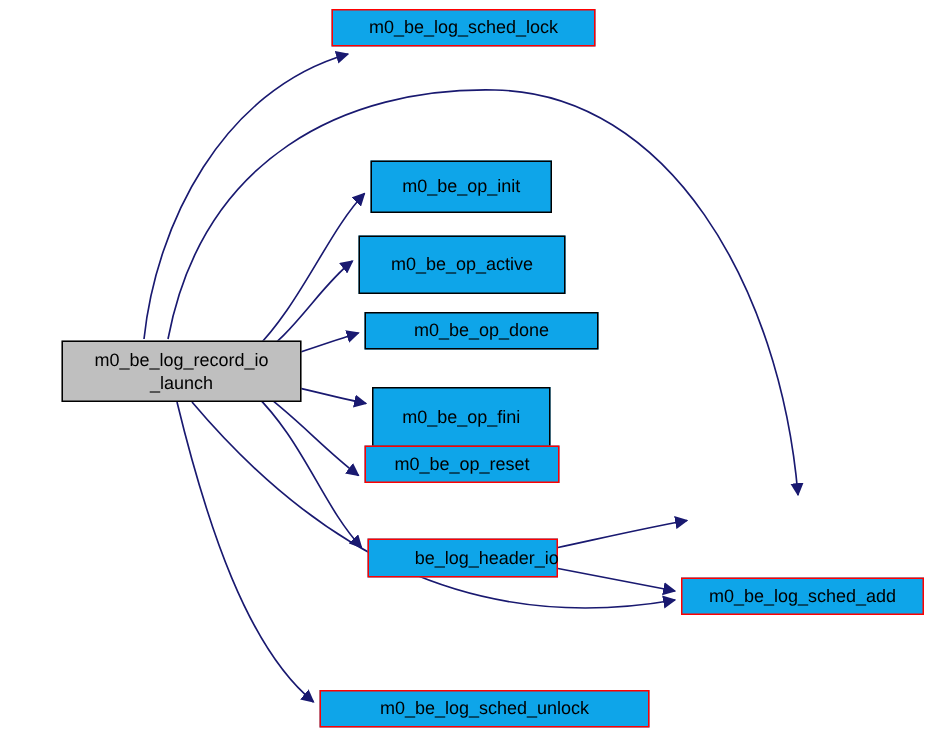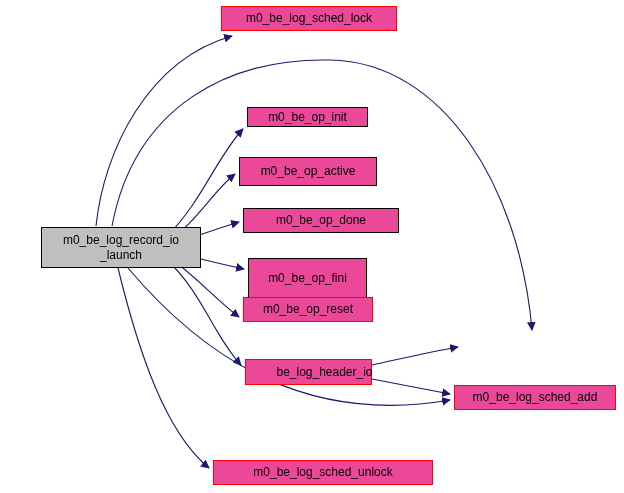--- a/index.html
+++ b/index.html
@@ -30,21 +30,21 @@
   .node {
     position: absolute;
     box-sizing: border-box;
     display: flex;
     align-items: center;
     justify-content: center;
     text-align: center;
     font-size: 12px;
     line-height: 1.25;
     color: #000000;
-    background: #ec4899;
+    background: #0ea5e9;
     border: 1px solid var(--black-border, #000000);
     white-space: pre-line;
     cursor: pointer;
   }
   .node.red {
     border-color: var(--red-border, #ff0000);
   }
   .node.root {
     background: var(--root-fill, #bfbfbf);
     border-color: var(--black-border, #000000);
@@ -75,23 +75,23 @@
     <path class="edge" d="M 118 268 C 138 350, 165 432, 209 468" marker-end="url(#arrow)"></path>
     <path class="edge" d="M 372 365 C 400 359, 430 352, 458 347" marker-end="url(#arrow)"></path>
     <path class="edge" d="M 372 379 C 398 384, 424 389, 450 394" marker-end="url(#arrow)"></path>
   </svg>
 
   <div class="node root" style="left:5px; top:227px; width:160px; height:41px;">m0_be_log_record_io
 _launch</div>
 
   <div class="node red" style="left:221px; top:6px; width:176px; height:25px;">m0_be_log_sched_lock</div>
 
-  <div class="node" style="left:247px; top:107px; width:121px; height:20px;">m0_be_op_init</div>
+  <div class="node" style="left:247px; top:107px; width:121px; height:35px;">m0_be_op_init</div>
 
-  <div class="node" style="left:239px; top:157px; width:138px; height:29px;">m0_be_op_active</div>
+  <div class="node" style="left:239px; top:157px; width:138px; height:39px;">m0_be_op_active</div>
 
   <div class="node" style="left:243px; top:208px; width:156px; height:25px;">m0_be_op_done</div>
 
   <div class="node" style="left:248px; top:258px; width:119px; height:40px;">m0_be_op_fini</div>
 
   <div class="node red" style="left:243px; top:297px; width:130px; height:25px;">m0_be_op_reset</div>
 
   <div class="node red" style="left:245px; top:359px; width:127px; height:26px;padding-left:32px;">be_log_header_io</div>
 
 

